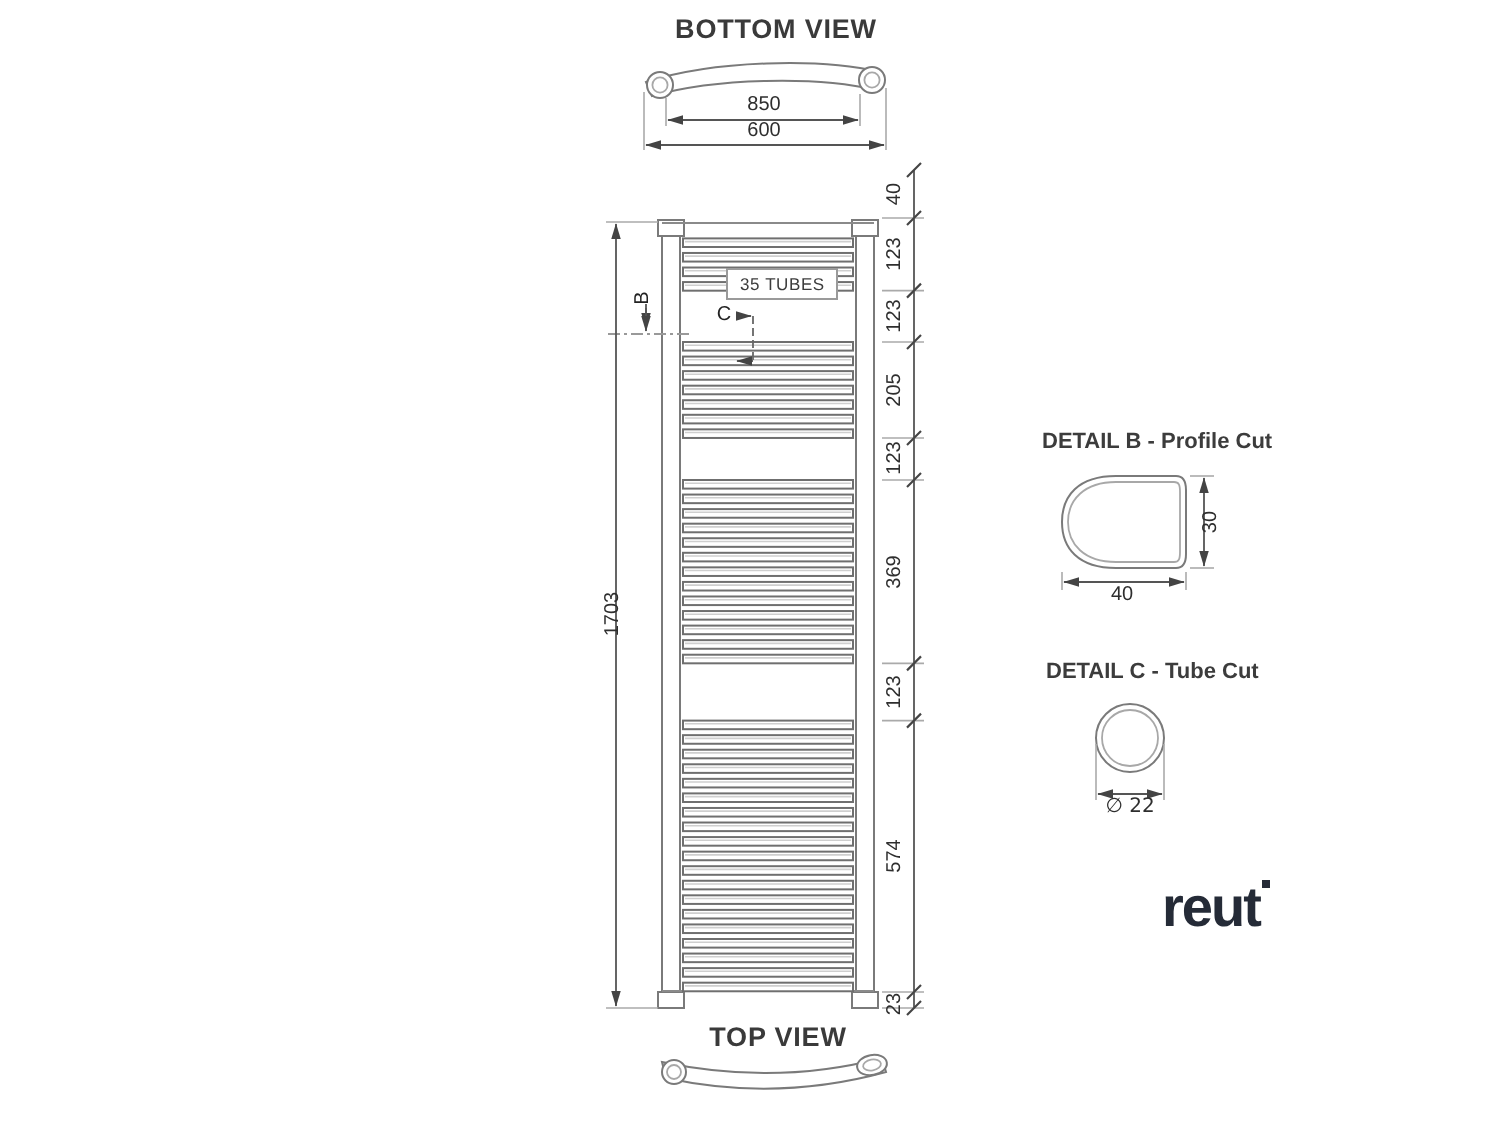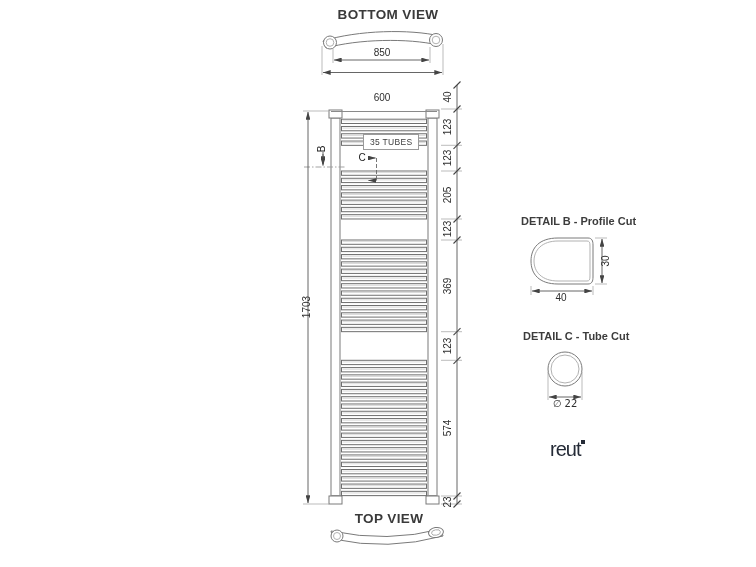--- a/index.html
+++ b/index.html
@@ -7,21 +7,21 @@
          font-family:"Liberation Sans",sans-serif;color:#333;}
   #linework{position:absolute;left:0;top:0;}
   .lbl{position:absolute;font-size:10px;line-height:12px;color:#2e2e2e;text-align:center;white-space:nowrap;}
   .vlabel{transform:rotate(-90deg);transform-origin:center;}
   .title{font-size:13.5px;font-weight:700;letter-spacing:.4px;color:#3a3a3a;}
   .detail-title{font-size:11px;font-weight:700;color:#3c3c3c;text-align:left;}
   .badge{position:absolute;border:1px solid #9a9a9a;background:#fff;font-size:8.5px;
          padding:2px 6px;color:#3c3c3c;letter-spacing:.3px;}
   .marker{font-size:10px;color:#222;}
   .dia{font-family:"DejaVu Sans",sans-serif;}
-  #logo{position:absolute;left:550px;top:438px;font-size:20px;font-weight:400;
+  #logo{position:absolute;left:581px;top:438px;font-size:28px;font-weight:700;
         letter-spacing:-1px;color:#252b37;}
   #logo .mark{display:inline-block;width:4px;height:4px;background:#252b37;
               vertical-align:top;margin:2px 0 0 1px;}
   
   .edge{stroke:#7a7a7a;stroke-width:1;fill:#ffffff;}
   .thin{stroke:#8a8a8a;stroke-width:1;fill:none;}
   .dim{stroke:#555;stroke-width:0.9;fill:none;}
   .ext{stroke:#aaaaaa;stroke-width:0.8;fill:none;}
   .tick{stroke:#444;stroke-width:1.1;}
   .tube{fill:#ffffff;stroke:#6f6f6f;stroke-width:1;}
@@ -225,21 +225,21 @@
       <ellipse class="edge" cx="436" cy="532.5" rx="7.5" ry="5" transform="rotate(-10 436 532.5)"></ellipse>
       <ellipse class="inner" cx="436" cy="532.5" rx="4.5" ry="2.7" transform="rotate(-10 436 532.5)"></ellipse>
       <circle class="edge" cx="337" cy="536" r="6"></circle>
       <circle class="inner" cx="337" cy="536" r="3.5"></circle>
     </g>
   </svg>
 
   <div class="lbl title" style="left:318px;top:9px;width:140px;">BOTTOM VIEW</div>
 
   <div class="lbl" style="left:357px;top:47px;width:50px;">850</div>
-  <div class="lbl" style="left:357px;top:60px;width:50px;margin-top:32px;">600</div>
+  <div class="lbl" style="left:357px;top:60px;width:50px;">600</div>
 
   <div class="badge" style="left:363px;top:86px;margin-top:48px;">35 TUBES</div>
 
   <div class="lbl vlabel" style="left:287px;top:301px;width:40px;">1703</div>
 
   <div class="lbl vlabel marker" style="left:312px;top:143px;width:20px;">B</div>
   <div class="lbl marker" style="left:352px;top:152px;width:20px;">C</div>
 
   <div class="lbl vlabel" style="left:428px;top:91px;width:40px;">40</div>
   <div class="lbl vlabel" style="left:428px;top:121px;width:40px;">123</div>

